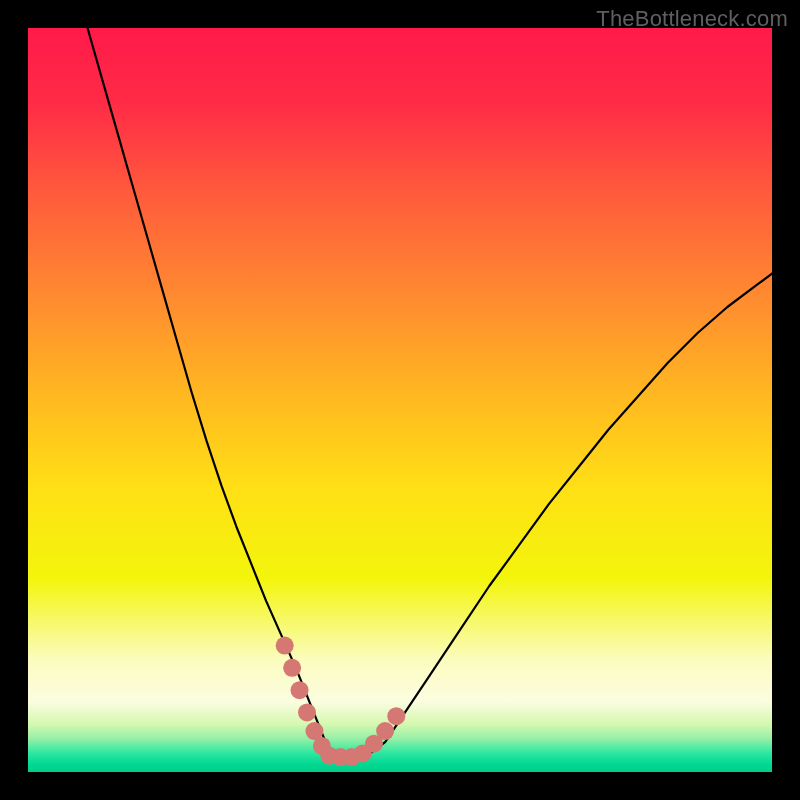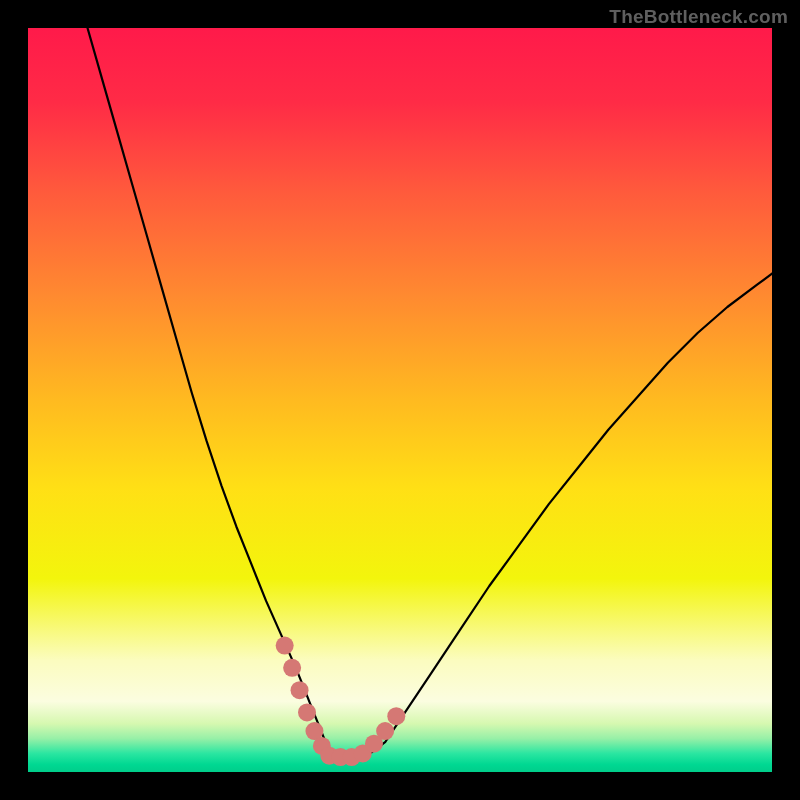--- a/index.html
+++ b/index.html
@@ -22,22 +22,22 @@
     top: 28px;
     width: 744px;
     height: 744px;
     overflow: hidden;
   }
   .watermark {
     position: absolute;
     top: 6px;
     right: 12px;
     color: #5f5f5f;
-    font-size: 19px;
-    font-weight: 700;
+    font-size: 22px;
+    font-weight: 400;
     letter-spacing: 0.2px;
     user-select: none;
   }
   svg {
     display: block;
   }
 </style>
 </head>
 <body>
 

